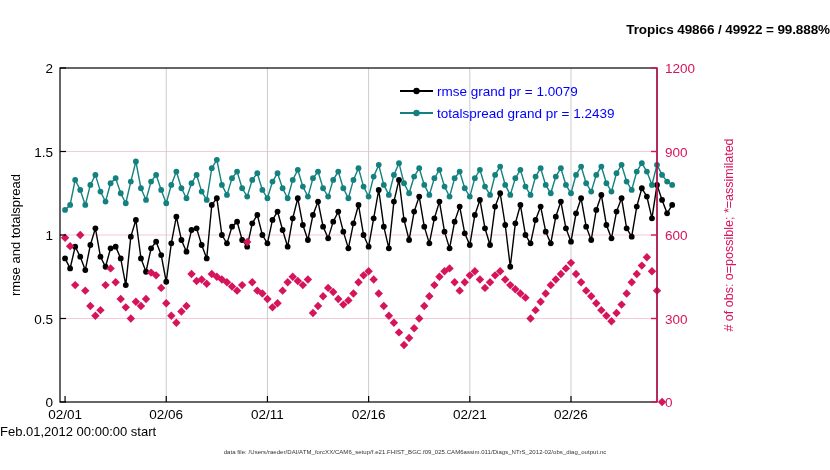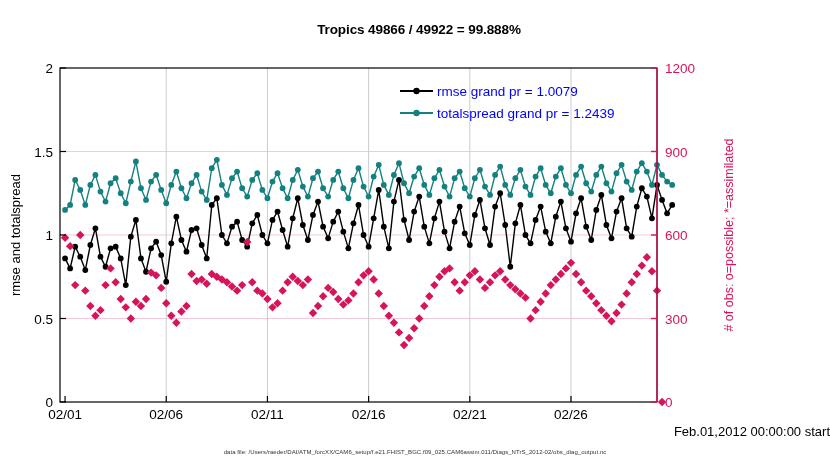--- a/index.html
+++ b/index.html
@@ -5,21 +5,21 @@
   html,body{margin:0;padding:0;}
   body{
     width:830px;height:470px;background:#ffffff;
     font-family:"Liberation Sans", sans-serif;
     overflow:hidden;position:relative;
   }
   #root{position:absolute;left:0;top:0;width:830px;height:470px;}
 
   .title-block{
     position:absolute;left:0;top:20px;width:830px;
-    text-align:center;pointer-events:none;
+    text-align:right;pointer-events:none;
   }
   .title-line{
     font-size:13.5px;font-weight:bold;color:#000;line-height:19px;
     letter-spacing:-0.1px;
   }
   .title-line.l1{padding-left:8px;}
 
   svg#plot{position:absolute;left:0;top:0;}
 
   .axis-label{
@@ -30,21 +30,21 @@
   .rlabel{font-size:12.5px;fill:#d6145b;}
 
   .legend-text{font-size:13.5px;fill:#0000ff;}
 
   .footer{
     position:absolute;left:0;top:449px;width:830px;text-align:center;
     font-size:6px;color:#333;font-family:"Liberation Sans", sans-serif;
     letter-spacing:0.05px;
   }
   .xlabel{
-    position:absolute;left:0;top:424px;width:830px;text-align:right;
+    position:absolute;left:0;top:424px;width:830px;text-align:left;
     font-size:13px;color:#000;
   }
 </style>
 </head>
 <body>
 
 <div id="root">
 
   <div class="title-block">
     <div class="title-line l1">Tropics 49866 / 49922 = 99.888%</div>

